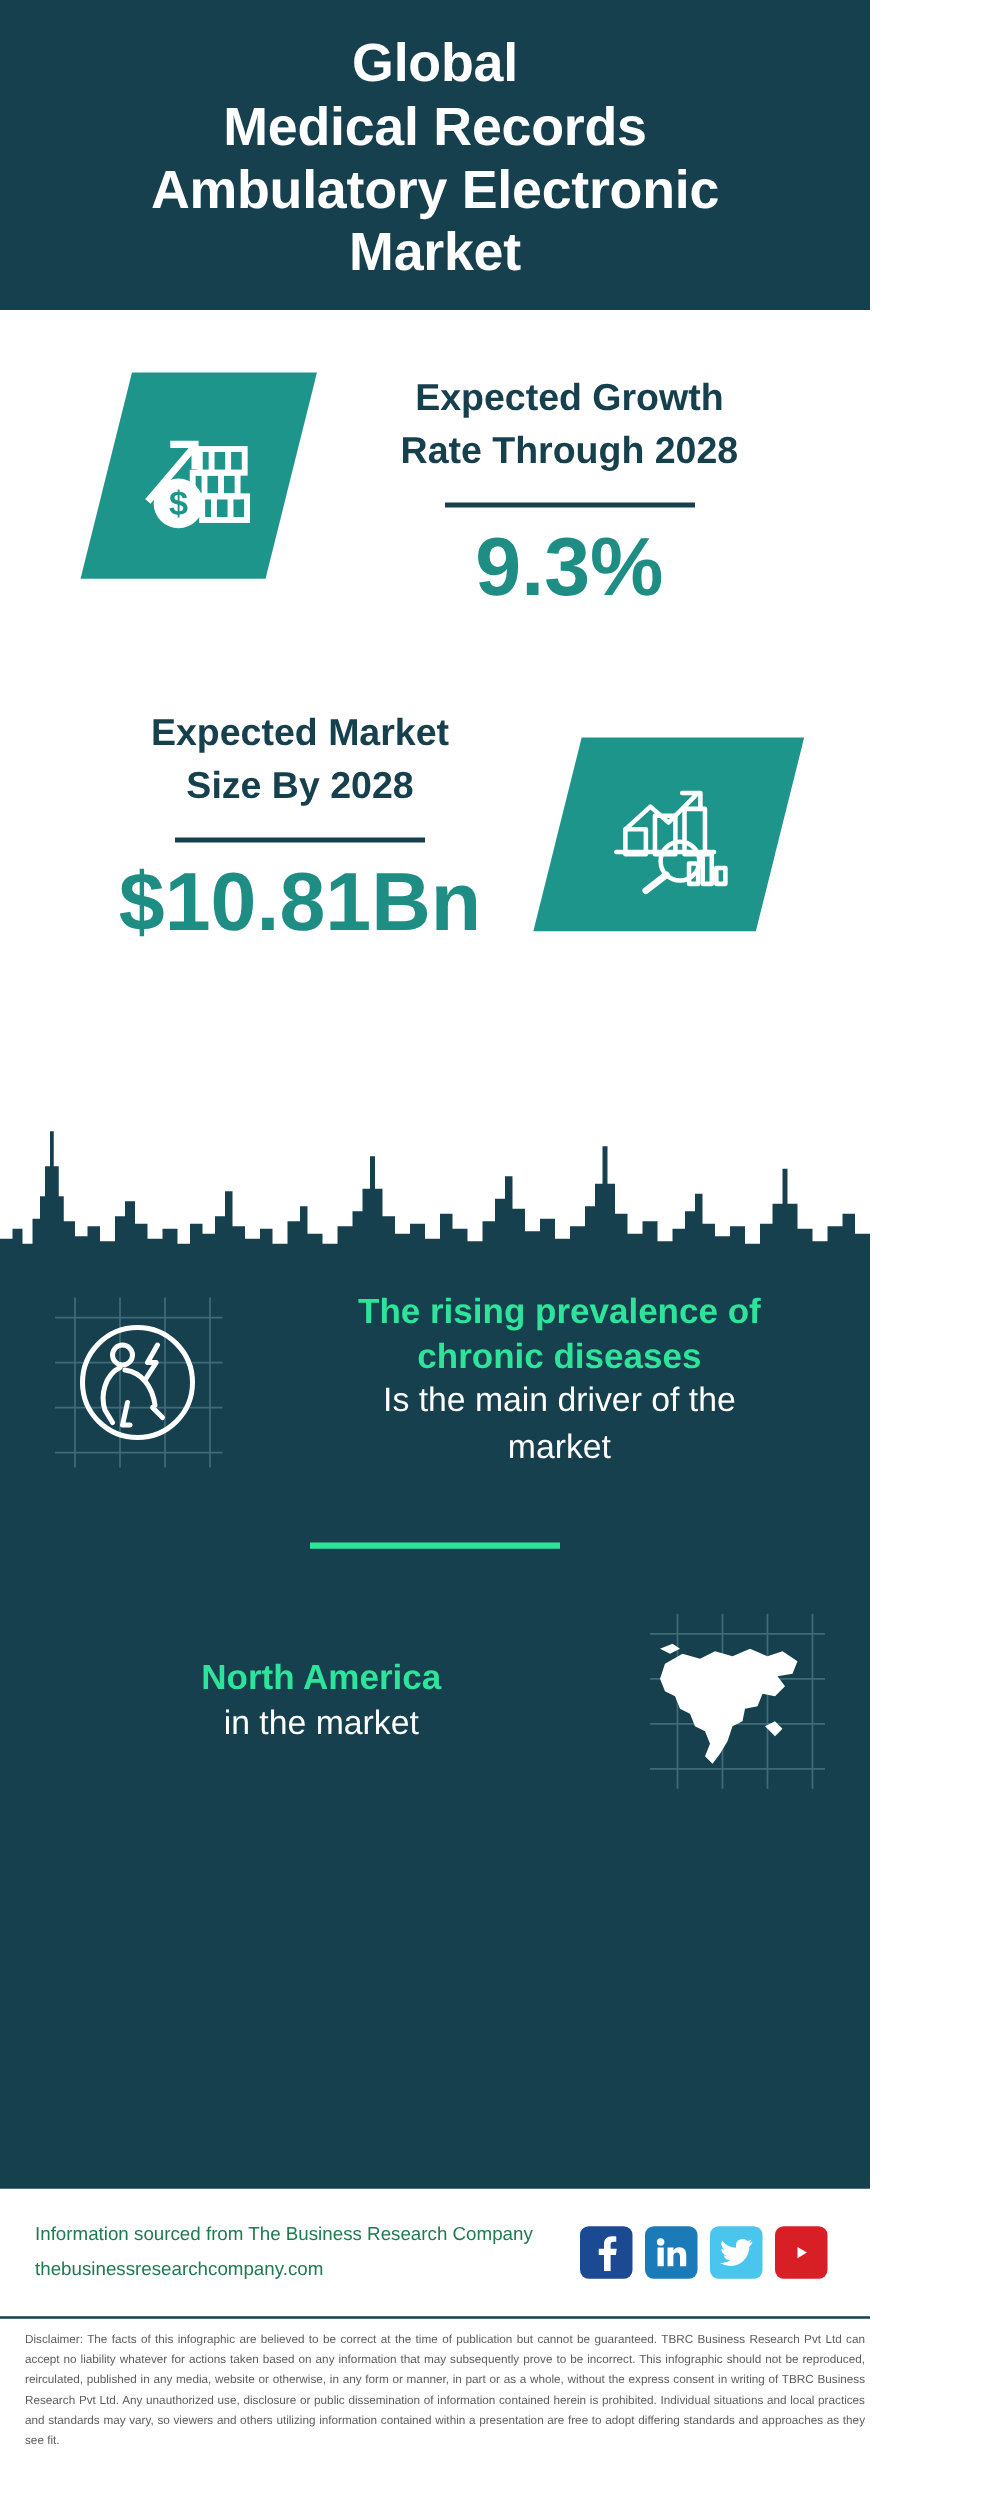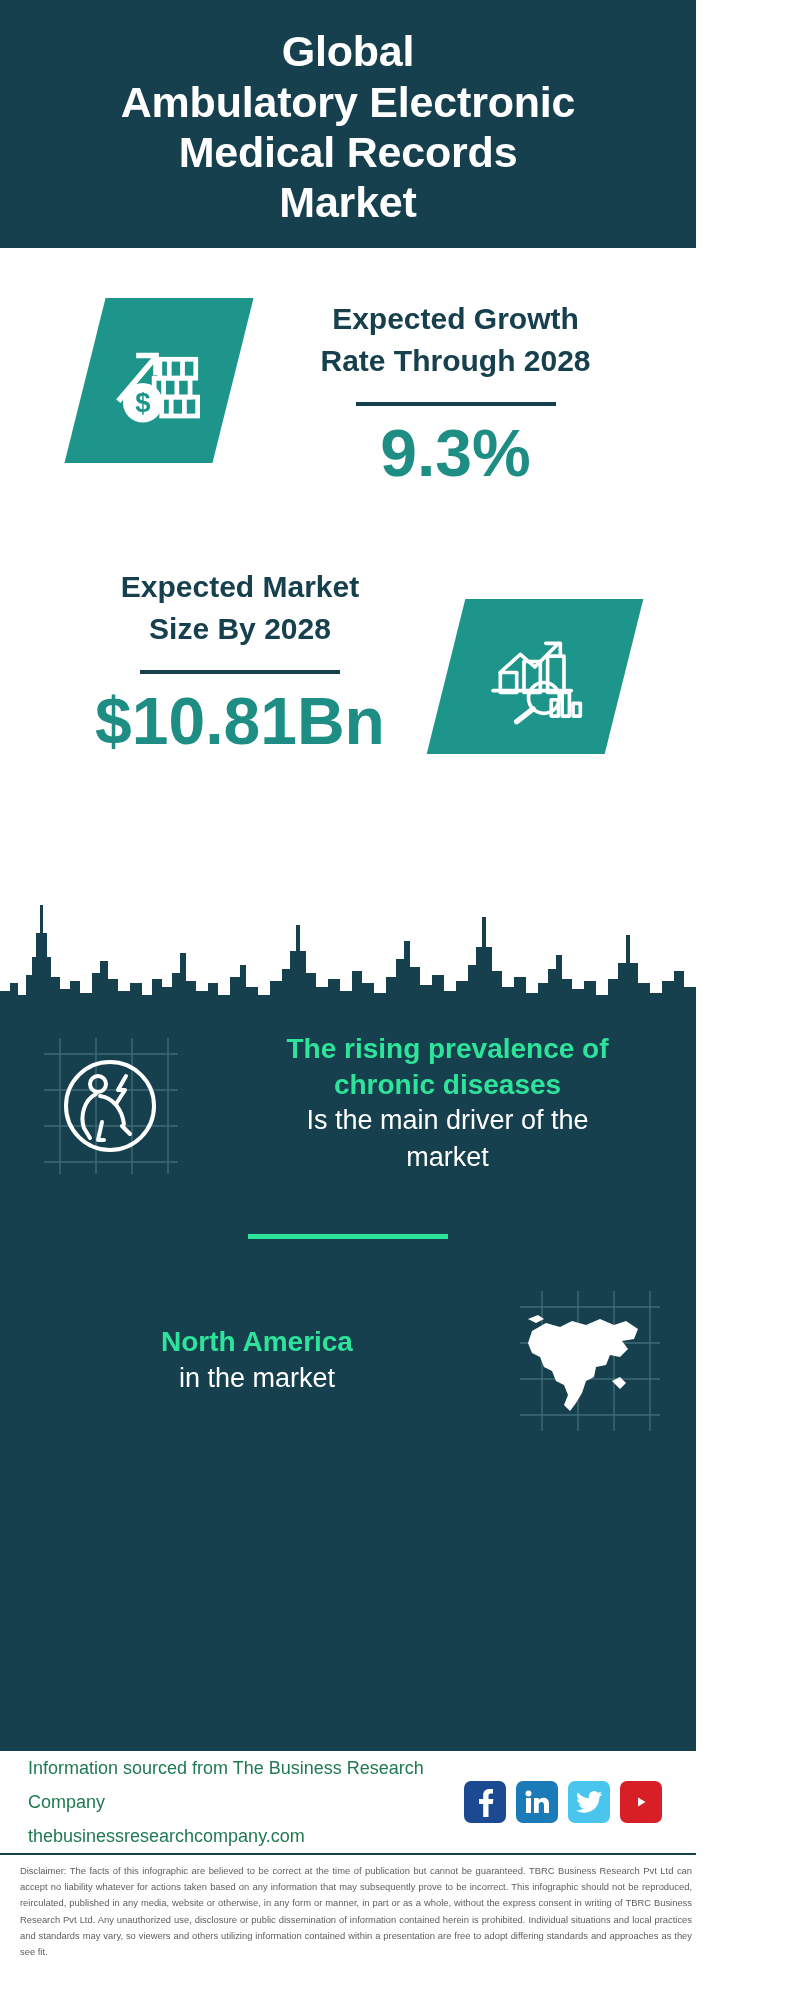--- a/index.html
+++ b/index.html
@@ -85,21 +85,21 @@
     font-weight: bold;
     margin-top: 14px;
     line-height: 1;
   }
 
   
   .row-size {
     position: absolute;
     top: 318px; left: 12px; right: 0;
     display: flex;
-    align-items: flex-end;
+    align-items: center;
   }
   .size-text {
     flex: 1;
     text-align: center;
     padding-left: 22px;
   }
   .icon-chart {
     width: 178px;
     height: 155px;
     margin-right: 72px;
@@ -163,21 +163,21 @@
     height: 104px;
     background: #ffffff;
     display: flex;
     align-items: center;
     padding: 0 28px;
     border-bottom: 2px solid #17404e;
   }
   .source-text { flex: 1; }
   .source-line {
     color: #1f7a50;
-    font-size: 18px;
+    font-size: 15px;
     line-height: 1.9;
   }
   .socials { display: flex; gap: 10px; padding-right: 6px; }
   .soc {
     width: 42px; height: 42px;
     border-radius: 7px;
     display: flex; align-items: center; justify-content: center;
   }
   .soc-fb { background: #1b4a93; }
   .soc-li { background: #1b7bb9; }
@@ -194,22 +194,22 @@
   }
 </style>
 </head>
 <body>
 
 <div class="page">
 
   <div class="header">
     <div class="header-title">
       <div>Global</div>
+      <div>Medical Records</div>
       <div>Ambulatory Electronic</div>
-      <div>Medical Records</div>
       <div>Market</div>
     </div>
   </div>
 
   <div class="mid">
 
     <div class="row-growth">
       <div class="icon-para icon-growth">
         <svg viewBox="0 0 110 110" width="104" height="104" fill="none" stroke="#ffffff" stroke-width="6">
           <path d="M14 74 L48 34" stroke-linecap="square"></path>

